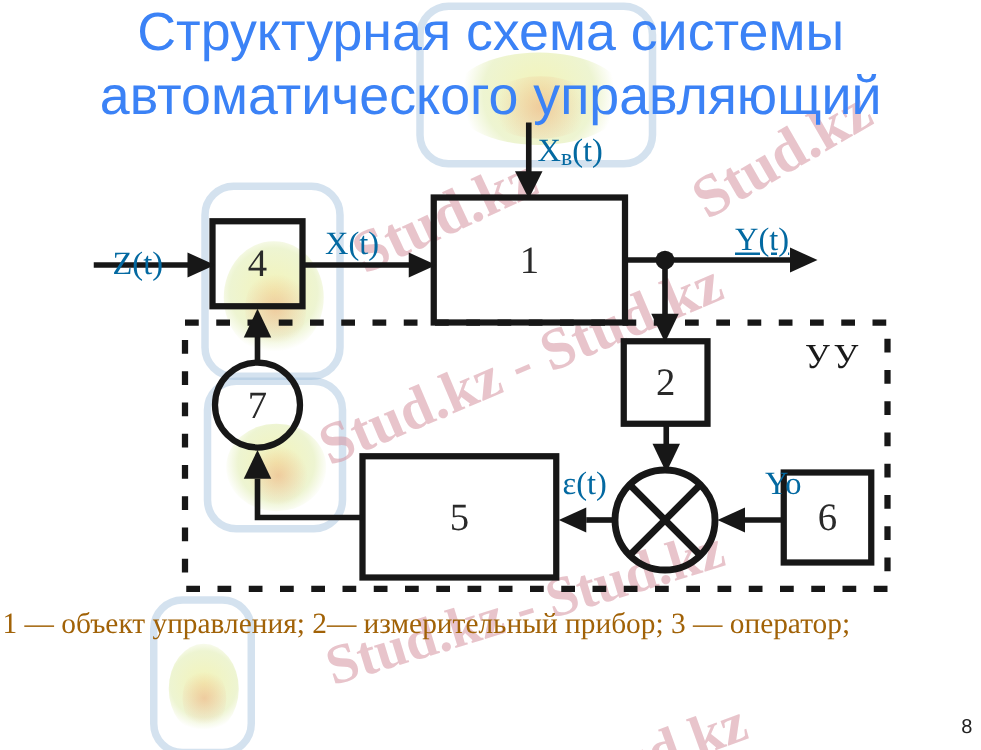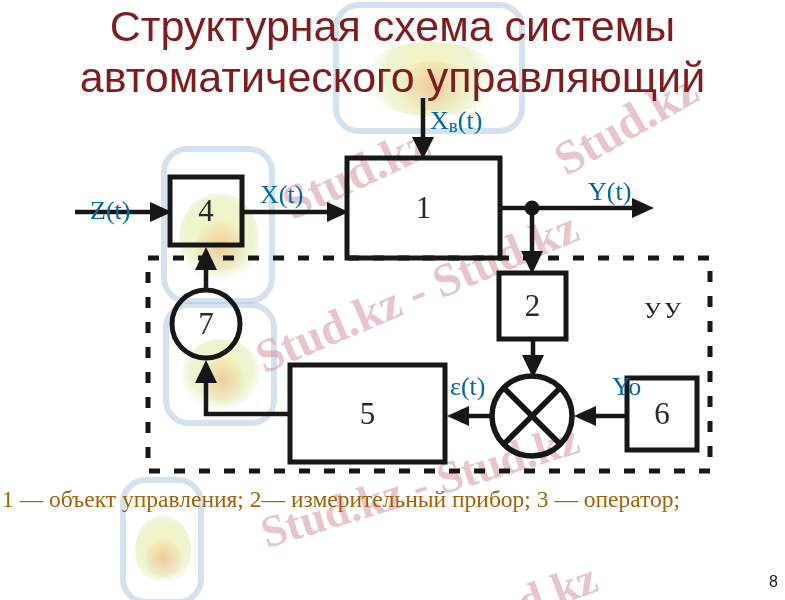--- a/index.html
+++ b/index.html
@@ -25,35 +25,35 @@
   }
   .wm-logo::after {
     content:''; position:absolute; left:28%; top:44%; width:48%; height:42%;
     border-radius:50%;
     background:radial-gradient(circle, rgba(235,155,115,0.45), rgba(235,155,115,0) 70%);
   }
 
   
   .title {
     position:absolute; top:1px; left:0; right:0; text-align:center;
-    font-size:43px; line-height:51px; color:#7f1d1d; z-index:3;
+    font-size:43px; line-height:51px; color:#3b82f6; z-index:3;
   }
   .diagram-svg { position:absolute; inset:0; z-index:2; }
   .sig {
     position:absolute; font-family:"Liberation Serif", serif; font-size:26px;
     color:#0369a1; z-index:2; white-space:nowrap;
   }
   .sub-b { font-size:19px; position:relative; top:3px; }
   .bnum {
     position:absolute; display:flex; align-items:center; justify-content:center;
     font-family:"Liberation Serif", serif; font-size:31px; color:#2a2a2a; z-index:2;
   }
   .frame-label {
     position:absolute; left:644px; top:270px; font-family:"Liberation Serif", serif;
-    font-size:24px; letter-spacing:3px; color:#1a1a1a; z-index:2;margin-top:27px;
+    font-size:28px; letter-spacing:3px; color:#1a1a1a; z-index:2;
   }
   .legend {
     position:absolute; left:2px; top:484px; font-size:23.5px; line-height:30px;
     color:#a16207; z-index:3;font-family:Liberation Serif, serif;
   }
   .pagenum {
     position:absolute; right:7px; top:573px; font-size:16px; color:#222; z-index:3;
   }
 </style>
 </head>
@@ -123,21 +123,21 @@
   <div class="bnum" style="left:347px; top:158px; width:153px; height:100px;">1</div>
   <div class="bnum" style="left:499px; top:273px; width:67px;  height:66px;">2</div>
   <div class="bnum" style="left:170px; top:177px; width:72px;  height:68px;">4</div>
   <div class="bnum" style="left:290px; top:365px; width:155px; height:97px;">5</div>
   <div class="bnum" style="left:627px; top:378px; width:70px;  height:72px;">6</div>
   <div class="bnum" style="left:172px; top:290px; width:68px;  height:68px;">7</div>
 
   <div class="sig" style="left:90px;  top:196px;">Z(t)</div>
   <div class="sig" style="left:260px; top:180px;">X(t)</div>
   <div class="sig" style="left:430px; top:106px;"><span>X</span><span class="sub-b">в</span><span>(t)</span></div>
-  <div class="sig" style="left:588px; top:177px;">Y(t)</div>
+  <div class="sig" style="left:588px; top:177px;text-decoration:underline;">Y(t)</div>
   <div class="sig" style="left:450px; top:372px;">ε(t)</div>
   <div class="sig" style="left:612px; top:372px;">Yo</div>
   <div class="frame-label">УУ</div>
 
   <div class="legend">
     <div>1 — объект управления; 2— измерительный прибор; 3 — оператор;</div>
   </div>
 
   <div class="pagenum">8</div>
 </div>

